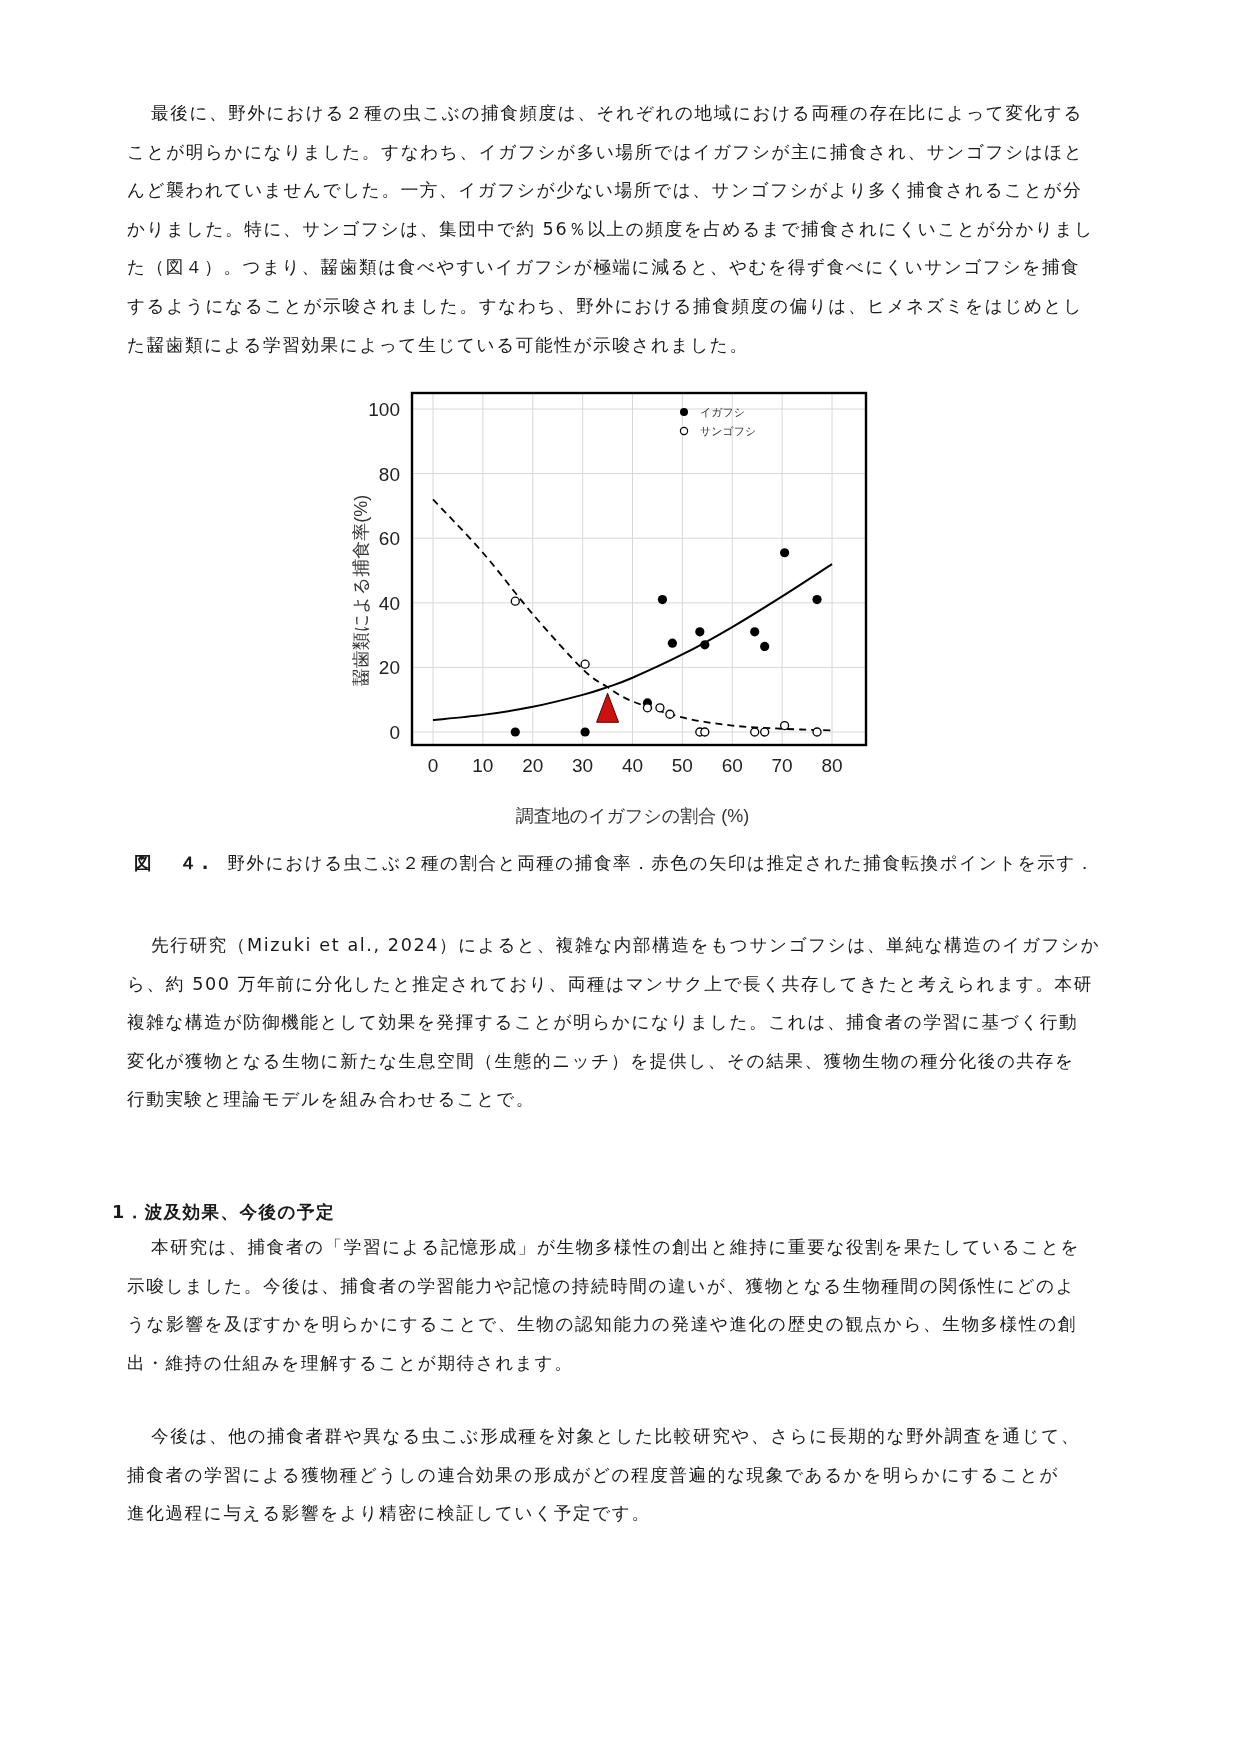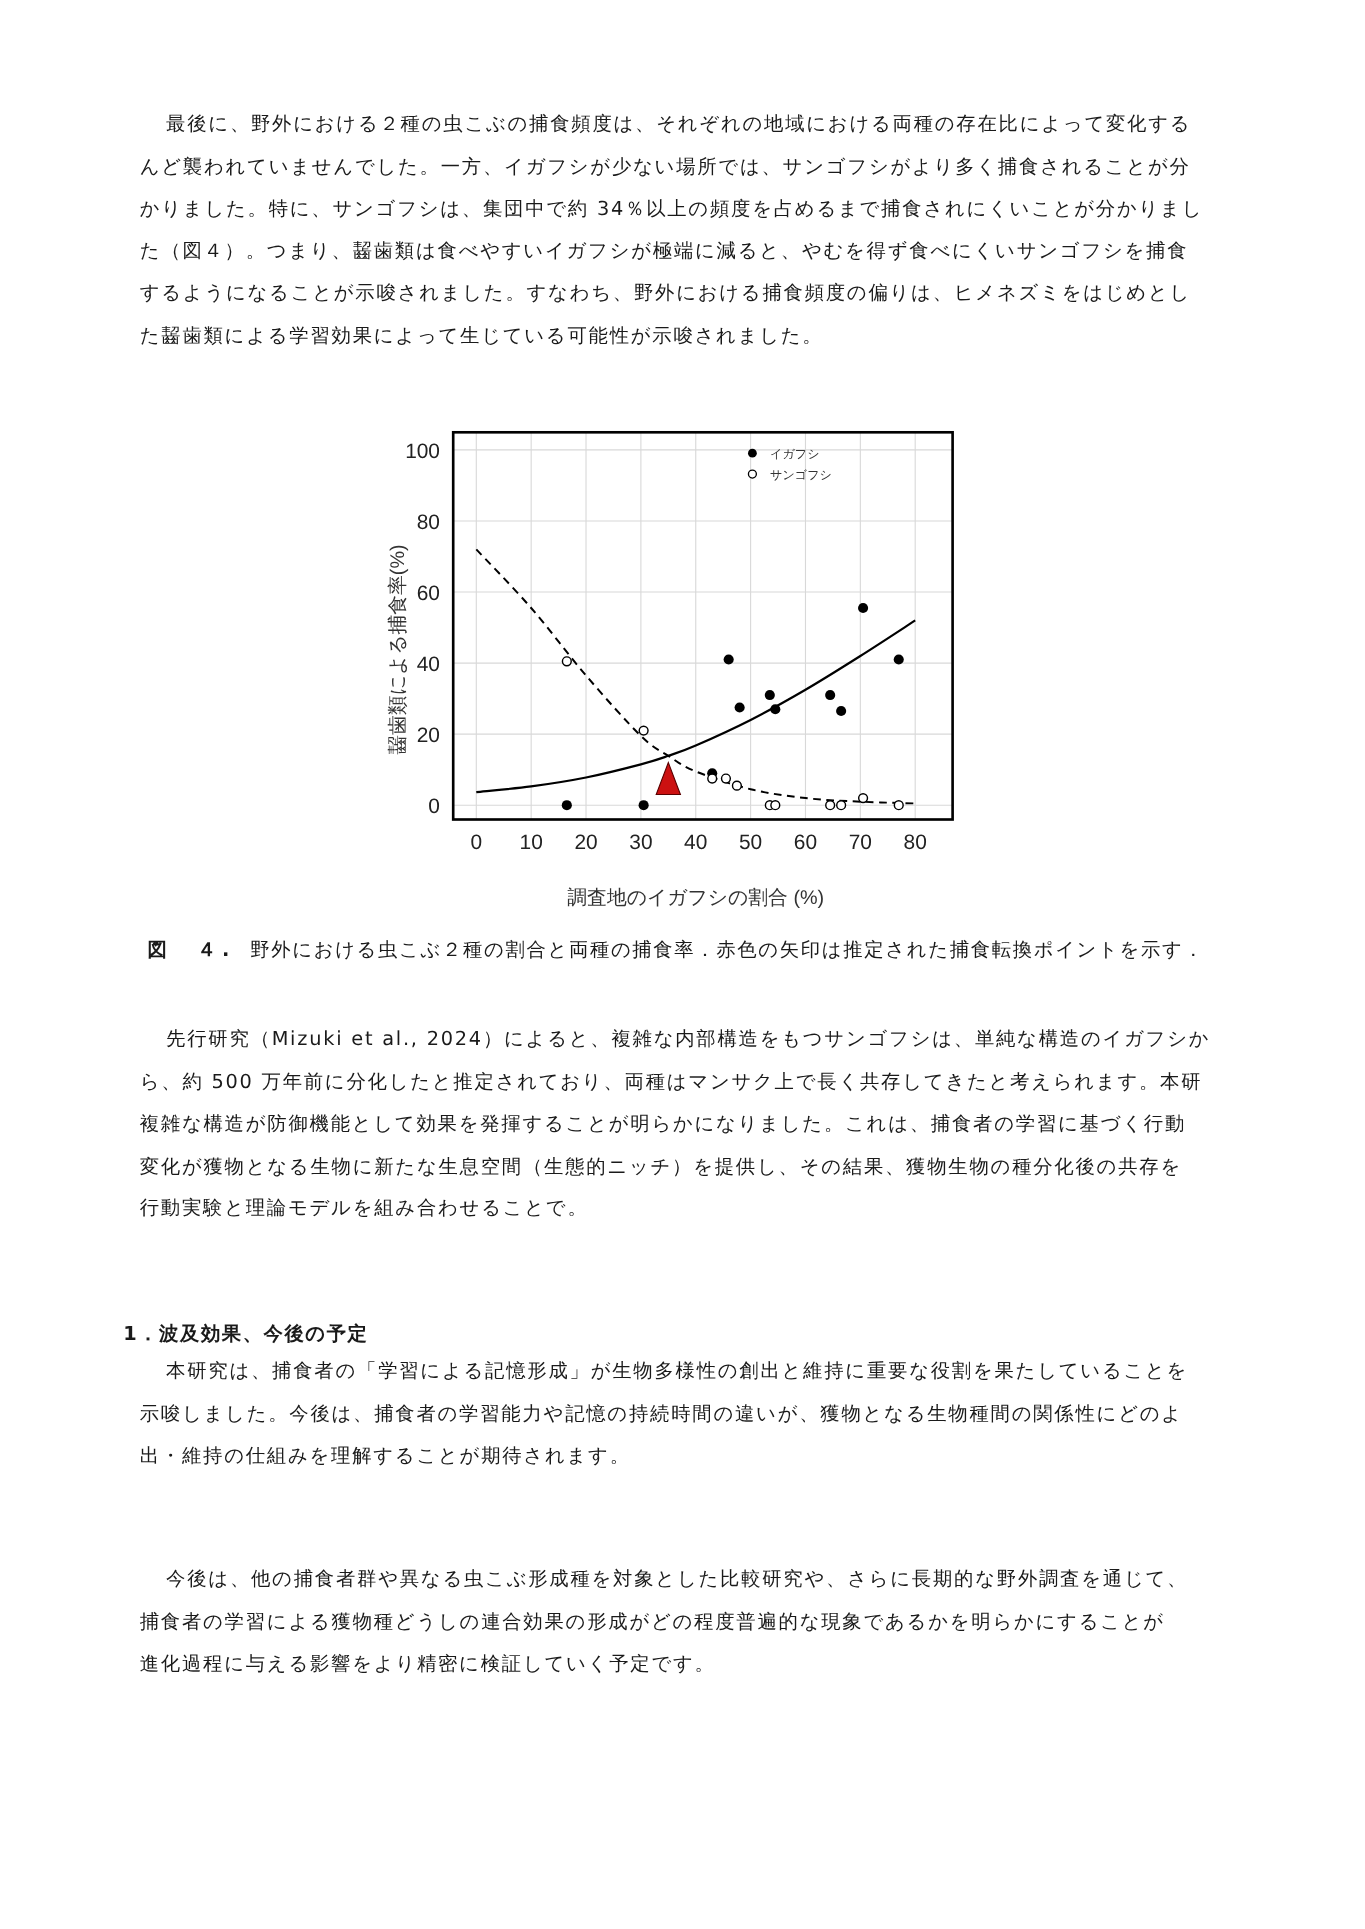--- a/index.html
+++ b/index.html
@@ -17,22 +17,23 @@
   #caption { position: absolute; top: 851px; left: 134px; font-size: 17.6px; letter-spacing: 1.5px; white-space: nowrap; }
   #caption .fig-label { font-weight: bold; margin-right: 14px; letter-spacing: 5px; }
   #chart { position: absolute; left: 330px; top: 375px; }
   svg text { font-family: "Liberation Sans", "DejaVu Sans", sans-serif; }
 </style>
 </head>
 <body>
 
 <div id="p1" class="para">
   <span class="line indent">最後に、野外における２種の虫こぶの捕食頻度は、それぞれの地域における両種の存在比によって変化する</span>
+  <span class="line">ことが明らかになりました。すなわち、イガフシが多い場所ではイガフシが主に捕食され、サンゴフシはほと</span>
   <span class="line">んど襲われていませんでした。一方、イガフシが少ない場所では、サンゴフシがより多く捕食されることが分</span>
-  <span class="line">かりました。特に、サンゴフシは、集団中で約 34％以上の頻度を占めるまで捕食されにくいことが分かりまし</span>
+  <span class="line">かりました。特に、サンゴフシは、集団中で約 56％以上の頻度を占めるまで捕食されにくいことが分かりまし</span>
   <span class="line">た（図４）。つまり、齧歯類は食べやすいイガフシが極端に減ると、やむを得ず食べにくいサンゴフシを捕食</span>
   <span class="line">するようになることが示唆されました。すなわち、野外における捕食頻度の偏りは、ヒメネズミをはじめとし</span>
   <span class="line">た齧歯類による学習効果によって生じている可能性が示唆されました。</span>
 </div>
 
 <svg id="chart" width="560" height="460">
   <g id="grid">
       <line x1="103" x2="103" y1="18" y2="370" stroke="#d8d8d8" stroke-width="1"></line>
       <line x1="152.875" x2="152.875" y1="18" y2="370" stroke="#d8d8d8" stroke-width="1"></line>
       <line x1="202.75" x2="202.75" y1="18" y2="370" stroke="#d8d8d8" stroke-width="1"></line>
@@ -116,20 +117,21 @@
   <span class="line">複雑な構造が防御機能として効果を発揮することが明らかになりました。これは、捕食者の学習に基づく行動</span>
   <span class="line">変化が獲物となる生物に新たな生息空間（生態的ニッチ）を提供し、その結果、獲物生物の種分化後の共存を</span>
   <span class="line">行動実験と理論モデルを組み合わせることで。</span>
 </div>
 
 <div id="sec3">1．波及効果、今後の予定</div>
 
 <div id="p3" class="para">
   <span class="line indent">本研究は、捕食者の「学習による記憶形成」が生物多様性の創出と維持に重要な役割を果たしていることを</span>
   <span class="line">示唆しました。今後は、捕食者の学習能力や記憶の持続時間の違いが、獲物となる生物種間の関係性にどのよ</span>
+  <span class="line">うな影響を及ぼすかを明らかにすることで、生物の認知能力の発達や進化の歴史の観点から、生物多様性の創</span>
   <span class="line">出・維持の仕組みを理解することが期待されます。</span>
 </div>
 
 <div id="p4" class="para">
   <span class="line indent">今後は、他の捕食者群や異なる虫こぶ形成種を対象とした比較研究や、さらに長期的な野外調査を通じて、</span>
   <span class="line">捕食者の学習による獲物種どうしの連合効果の形成がどの程度普遍的な現象であるかを明らかにすることが</span>
   <span class="line">進化過程に与える影響をより精密に検証していく予定です。</span>
 </div>
 
 </body></html>

